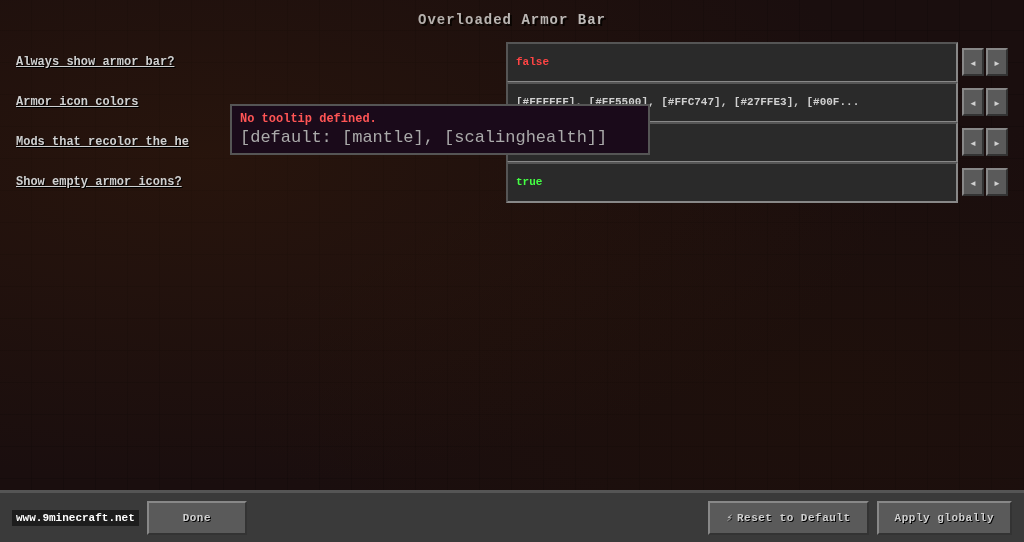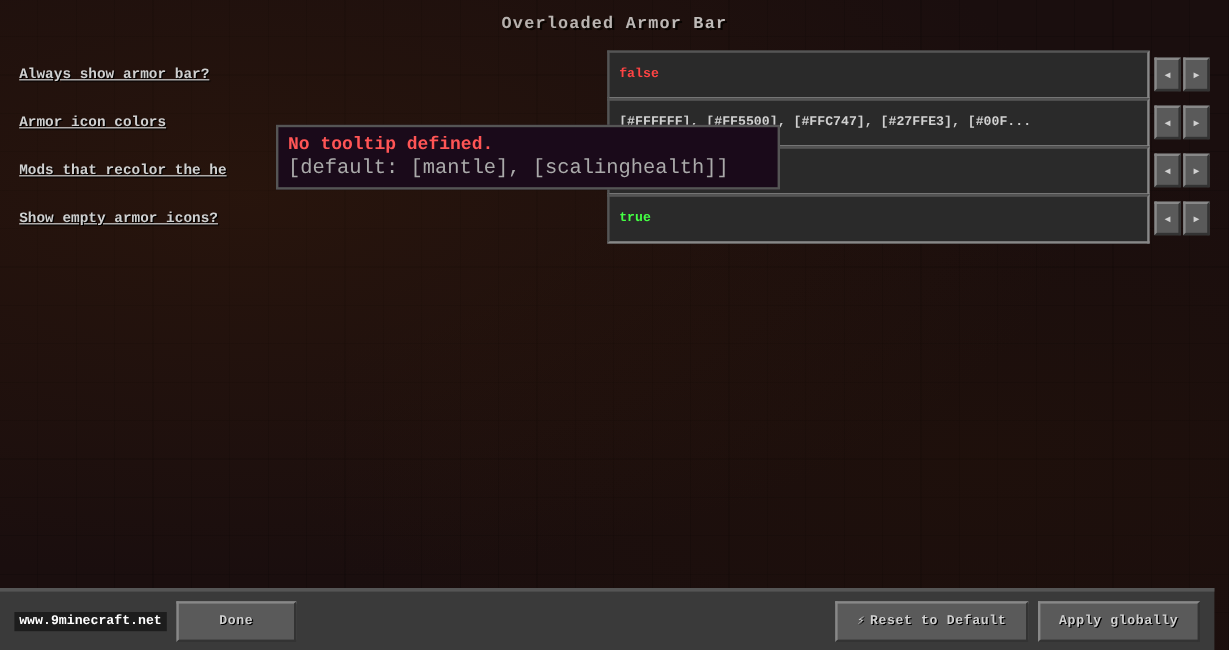--- a/index.html
+++ b/index.html
@@ -145,36 +145,36 @@
 
     .tooltip-line-green {
       color: #55ff55;
       font-size: 11px;
       font-weight: bold;
       margin-bottom: 2px;
     }
 
     .tooltip-line-red {
       color: #ff5555;
-      font-size: 15px;
+      font-size: 12px;
       font-weight: bold;
       margin-bottom: 2px;
     }
 
     .tooltip-line-gray {
       color: #aaaaaa;
       font-size: 17px;
     }
 
     
     .bottom-bar {
       position: absolute;
       bottom: 0;
       left: 0;
-      right: 12px;
+      right: 0;
       height: 52px;
       background-color: #3a3a3a;
       border-top: 3px solid #555;
       display: flex;
       align-items: center;
       padding: 0 12px;
       gap: 8px;
     }
 
     .watermark {

